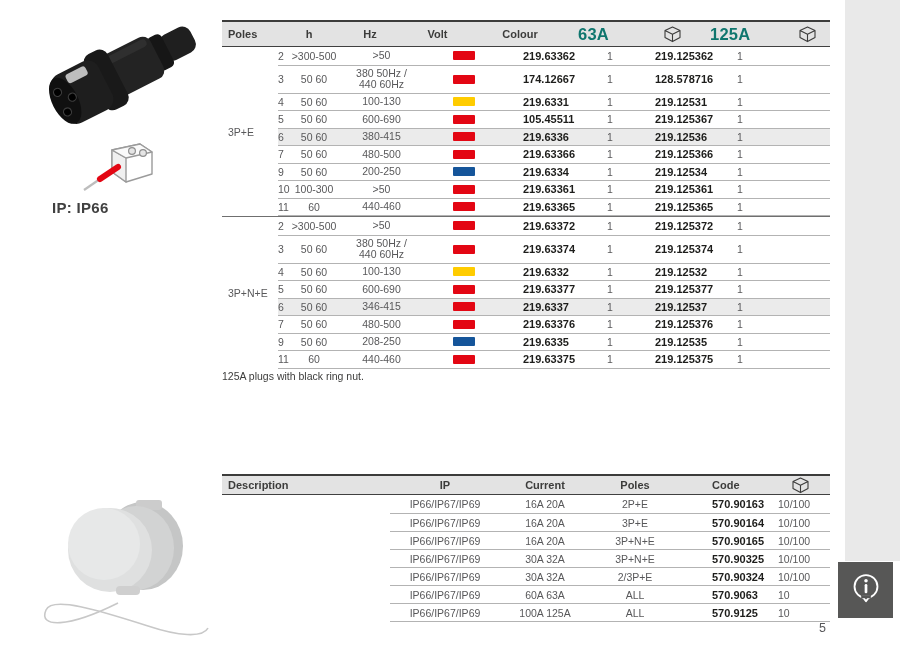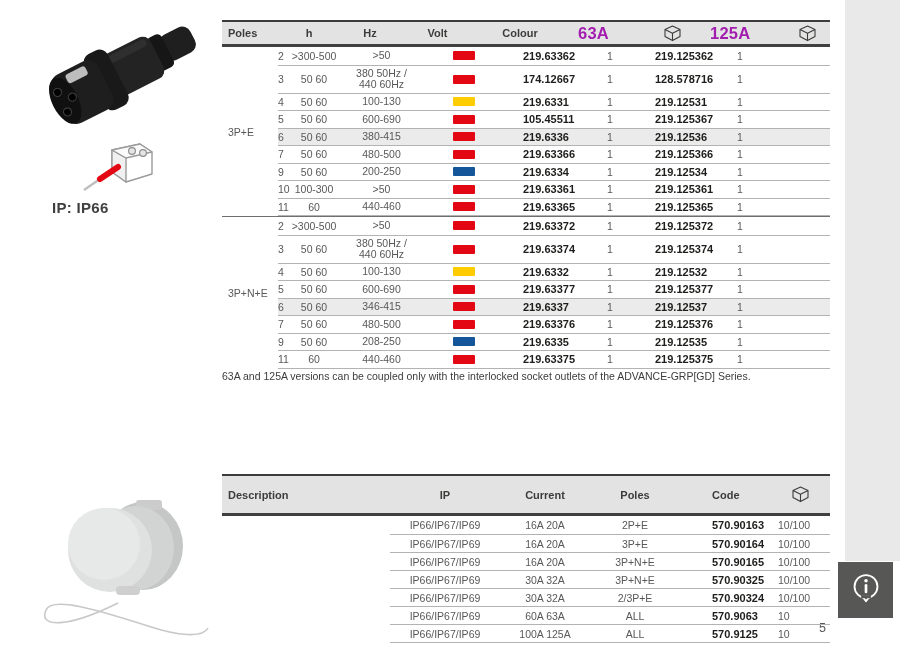--- a/index.html
+++ b/index.html
@@ -19,59 +19,59 @@
 
   
   .plug-art { position:absolute; left:40px; top:12px; }
   .terminal-art { position:absolute; left:82px; top:132px; }
   .ip-label { position:absolute; left:52px; top:199px; font-size:15px; font-weight:bold; color:#404040; letter-spacing:.3px; }
   .cap-art { position:absolute; left:8px; top:478px; }
 
   
   .dtable { position:absolute; left:222px; width:608px; font-size:10.5px; }
   .thead { display:flex; align-items:center; background:#e3e3e3;
-    border-top:2px solid #3c3c3b; border-bottom:3px solid #404040; }
+    border-top:2px solid #3c3c3b; border-bottom:1px solid #404040; }
   .thead .hc { font-weight:bold; color:#3c3c3b; font-size:11px; }
   .center { text-align:center; }
   .cell { flex:0 0 auto; }
   .code-text { font-weight:bold; color:#1d1d1b; font-size:11px; }
 
   
   .t1 .c-poles { width:56px; padding-left:6px; }
   .t1 .c-h     { width:62px; text-align:center; }
   .t1 .c-hz    { width:60px; text-align:center; }
   .t1 .c-volt  { width:75px; text-align:center; white-space:pre-line; line-height:11px; }
   .t1 .c-colour{ width:90px; display:flex; justify-content:center; align-items:center; }
   .t1 .c-code63  { width:90px; padding-left:14px; }
   .t1 .c-qty63   { width:35px; padding-left:8px; }
   .t1 .c-code125 { width:95px; padding-left:21px; }
   .t1 .c-qty125  { width:45px; padding-left:8px; }
   .t1 .thead { height:27px; }
-  .t1 .amp { font-size:16.5px; font-weight:bold; color:#a21caf; letter-spacing:.2px; }
+  .t1 .amp { font-size:16.5px; font-weight:bold; color:#0f766e; letter-spacing:.2px; }
 
   .group { position:relative; }
   .group .poles-label { position:absolute; left:0; top:0; bottom:0; width:56px;
     display:flex; align-items:center; padding-left:6px; color:#58585a; }
   .group + .group { border-top:1px solid #6f6f6f; }
   .rows { margin-left:56px; border-bottom:1px solid #b3b3b3; }
   .trow { display:flex; align-items:center; height:17.5px; color:#58585a; }
   .trow.tall { height:28px; }
   .trow + .trow { border-top:1px solid #b3b3b3; }
   .trow.hl { background:#ebebeb; }
   .t1 .trow .c-h { margin-left:-56px; padding-left:56px; } 
   .swatch { display:inline-block; width:22px; height:9px; border-radius:1px; }
 
   
   .t2 .c-desc    { width:168px; padding-left:6px; }
   .t2 .c-ip      { width:110px; text-align:center; }
   .t2 .c-current { width:90px; text-align:center; }
   .t2 .c-cpoles  { width:90px; text-align:center; }
   .t2 .c-code    { width:90px; padding-left:32px; }
   .t2 .c-qty     { width:60px; padding-left:8px; }
-  .t2 .thead { height:42px; }
+  .t2 .thead { height:21px; }
   .t2 .body { position:relative; }
   .t2 .desc-label { position:absolute; left:0; top:0; bottom:0; width:168px;
     display:flex; align-items:center; padding-left:6px; color:#58585a; }
   .t2 .rows { margin-left:168px; }
   .t2 .trow { height:18px; }
 
   
   .notes { position:absolute; left:222px; top:369px; font-size:10.5px; color:#3c3c3b; line-height:14px; }
 
   
@@ -378,21 +378,21 @@
               <div class="cell c-qty63">1</div>
               <div class="cell c-code125 code-text">219.125375</div>
               <div class="cell c-qty125">1</div>
             </div>
           </div>
         </div>
       </div>
   </div>
 
   <div class="notes">
-    <div>63A and 125A versions can be coupled only with the interlocked socket outlets of the ADVANCE-GRP[GD] Series.</div>
+    <div>125A plugs with black ring nut.</div>
   </div>
 
 
   <div class="dtable t2" style="top:474px;">
     <div class="thead">
       <div class="cell c-desc hc">Description</div>
       <div class="cell c-ip hc">IP</div>
       <div class="cell c-current hc">Current</div>
       <div class="cell c-cpoles hc">Poles</div>
       <div class="cell c-code hc">Code</div>

